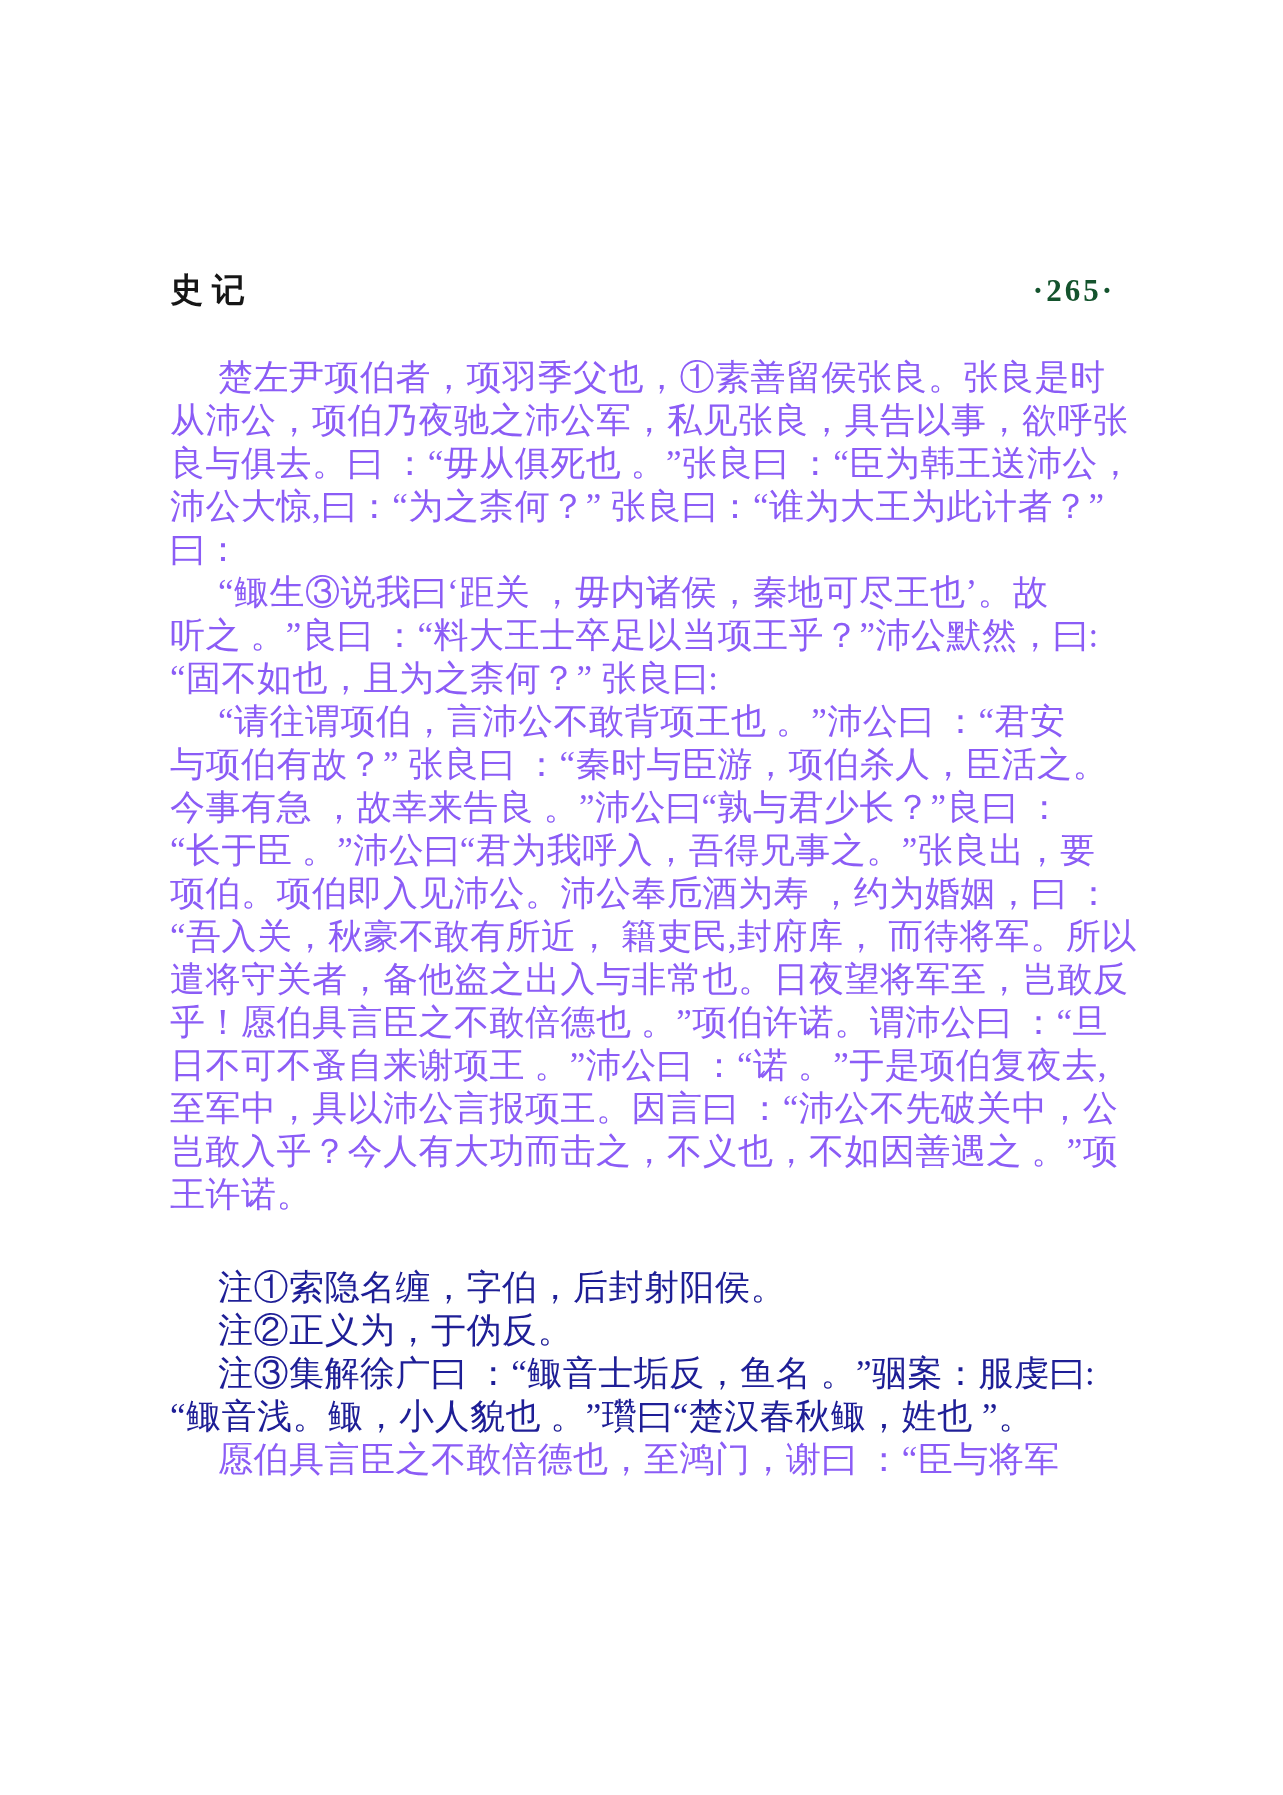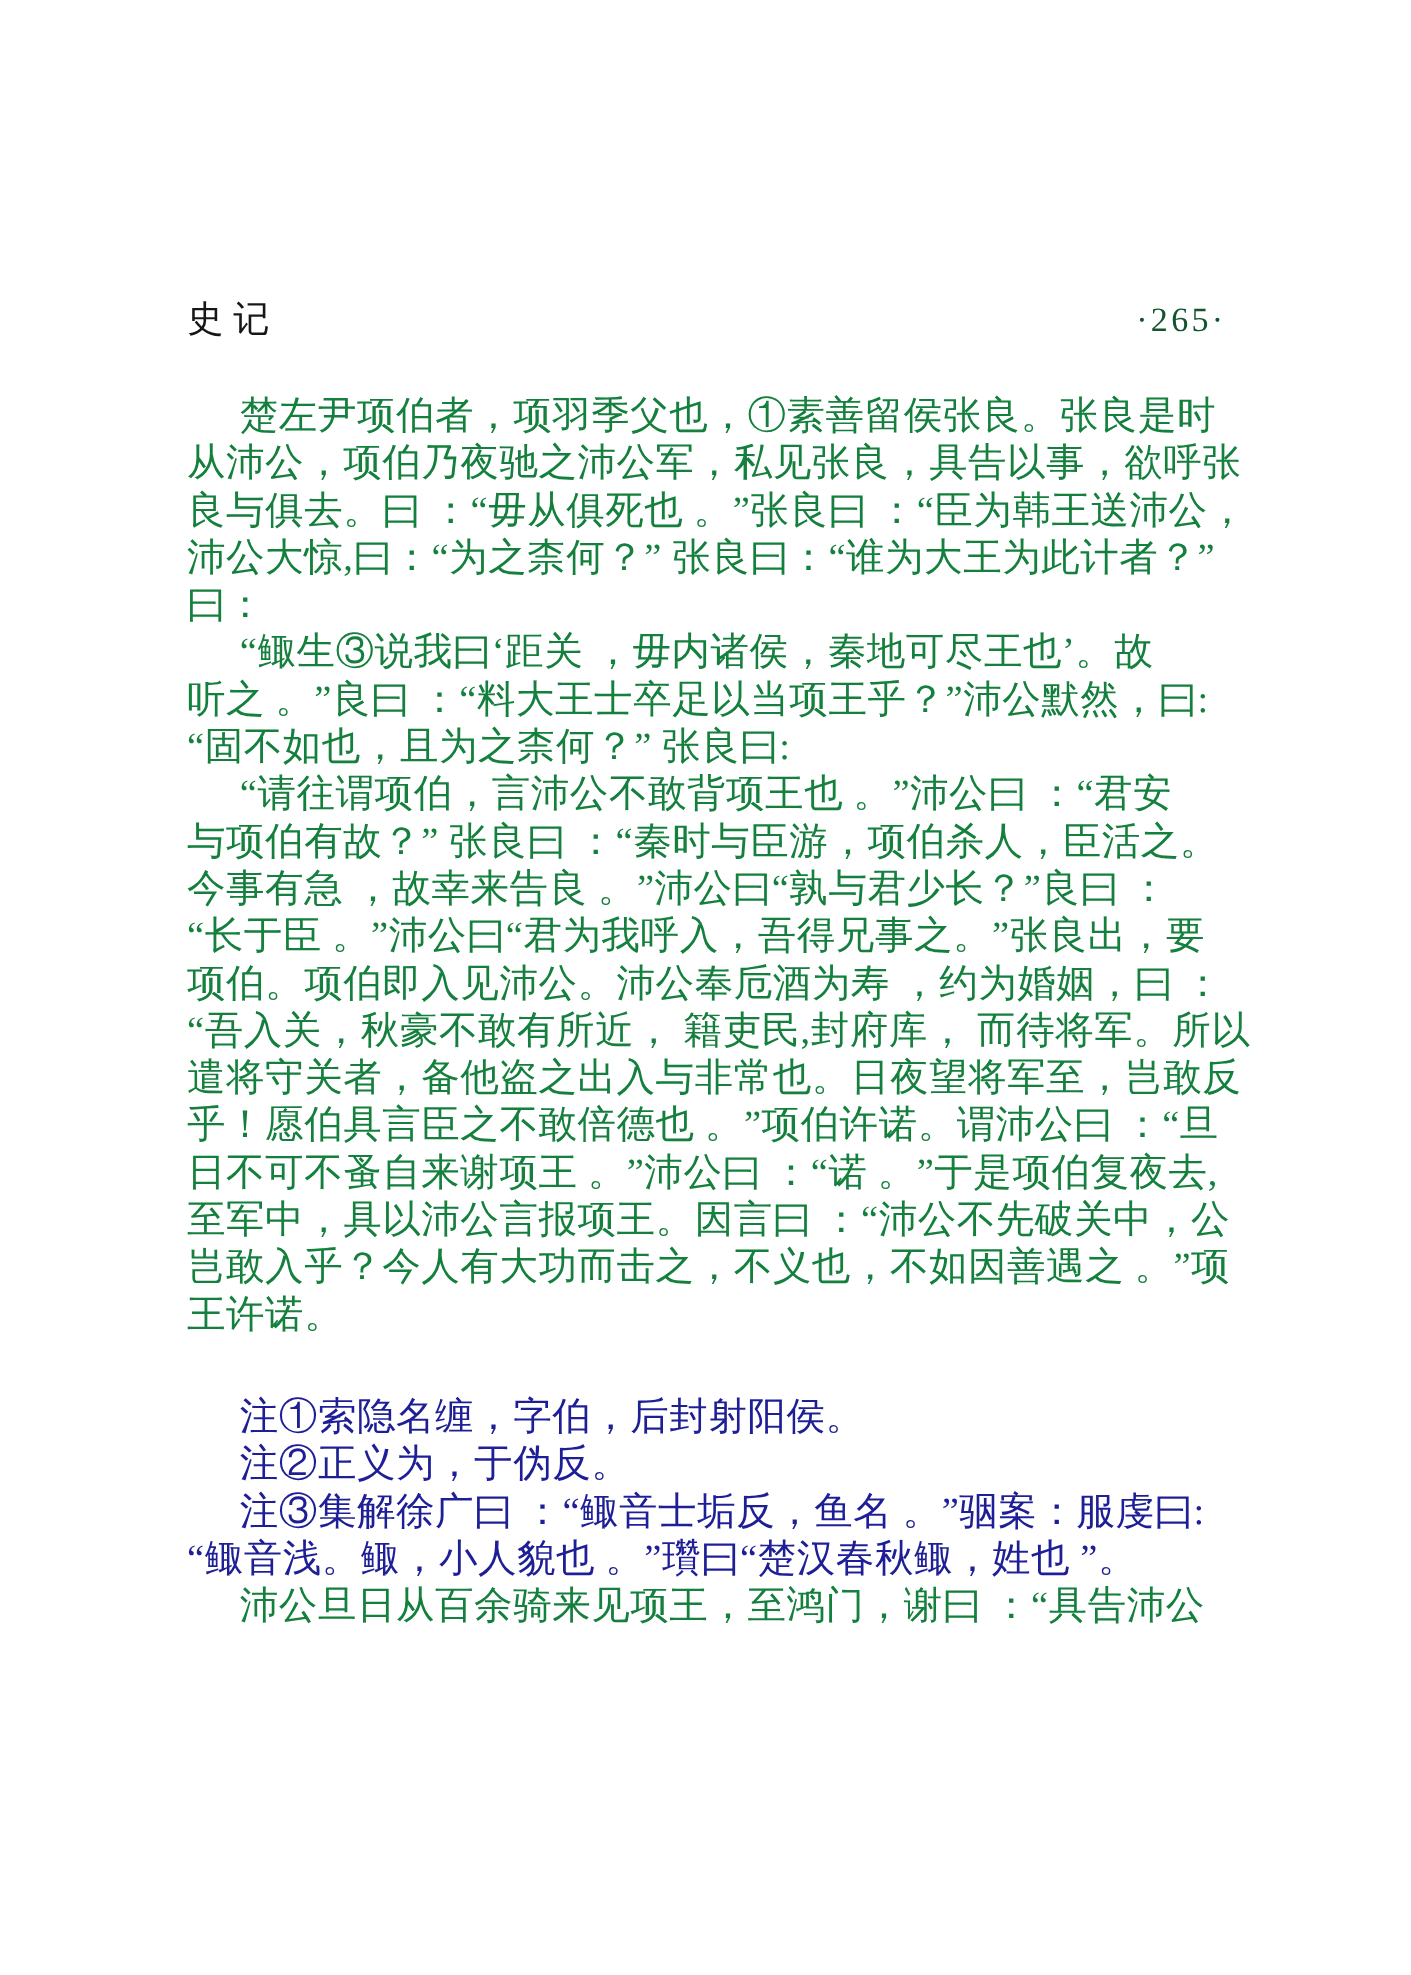--- a/index.html
+++ b/index.html
@@ -17,20 +17,21 @@
     overflow: hidden;
   }
   .running-header {
     position: absolute;
     top: 268px;
     left: 170px;
     width: 945px;
     display: flex;
     justify-content: space-between;
     align-items: baseline;
+    font-weight: bold;
   }
   .book-title {
     font-size: 33px;
     letter-spacing: 9px;
     color: #161616;
   }
   .page-number {
     font-size: 31px;
     letter-spacing: 3px;
     color: #14532d;
@@ -40,21 +41,21 @@
     top: 356px;
     left: 170px;
     width: 948px;
   }
   .line {
     height: 43px;
     line-height: 43px;
     font-size: 35px;
     white-space: pre;
     letter-spacing: 0.5px;
-    color: #15803d;
+    color: #8b5cf6;
   }
   .line.indent {
     padding-left: 48px;
   }
   .line.note {
     color: #1e1e96;
   }
   .line.spacer {
     height: 50px;
   }
@@ -88,16 +89,16 @@
       <div class="line">乎！愿伯具言臣之不敢倍德也 。”项伯许诺。谓沛公曰 ：“旦</div>
       <div class="line">日不可不蚤自来谢项王 。”沛公曰 ：“诺 。”于是项伯复夜去,</div>
       <div class="line">至军中，具以沛公言报项王。因言曰 ：“沛公不先破关中，公</div>
       <div class="line">岂敢入乎？今人有大功而击之，不义也，不如因善遇之 。”项</div>
       <div class="line">王许诺。</div>
       <div class="line spacer"></div>
       <div class="line indent note">注①索隐名缠，字伯，后封射阳侯。</div>
       <div class="line indent note">注②正义为，于伪反。</div>
       <div class="line indent note">注③集解徐广曰 ：“鲰音士垢反，鱼名 。”骃案：服虔曰:</div>
       <div class="line note">“鲰音浅。鲰，小人貌也 。”瓚曰“楚汉春秋鲰，姓也 ”。</div>
-      <div class="line indent">沛公旦日从百余骑来见项王，至鸿门，谢曰 ：“具告沛公</div>
+      <div class="line indent">愿伯具言臣之不敢倍德也，至鸿门，谢曰 ：“臣与将军</div>
     </div>
 
 </div>
 
 </body></html>

